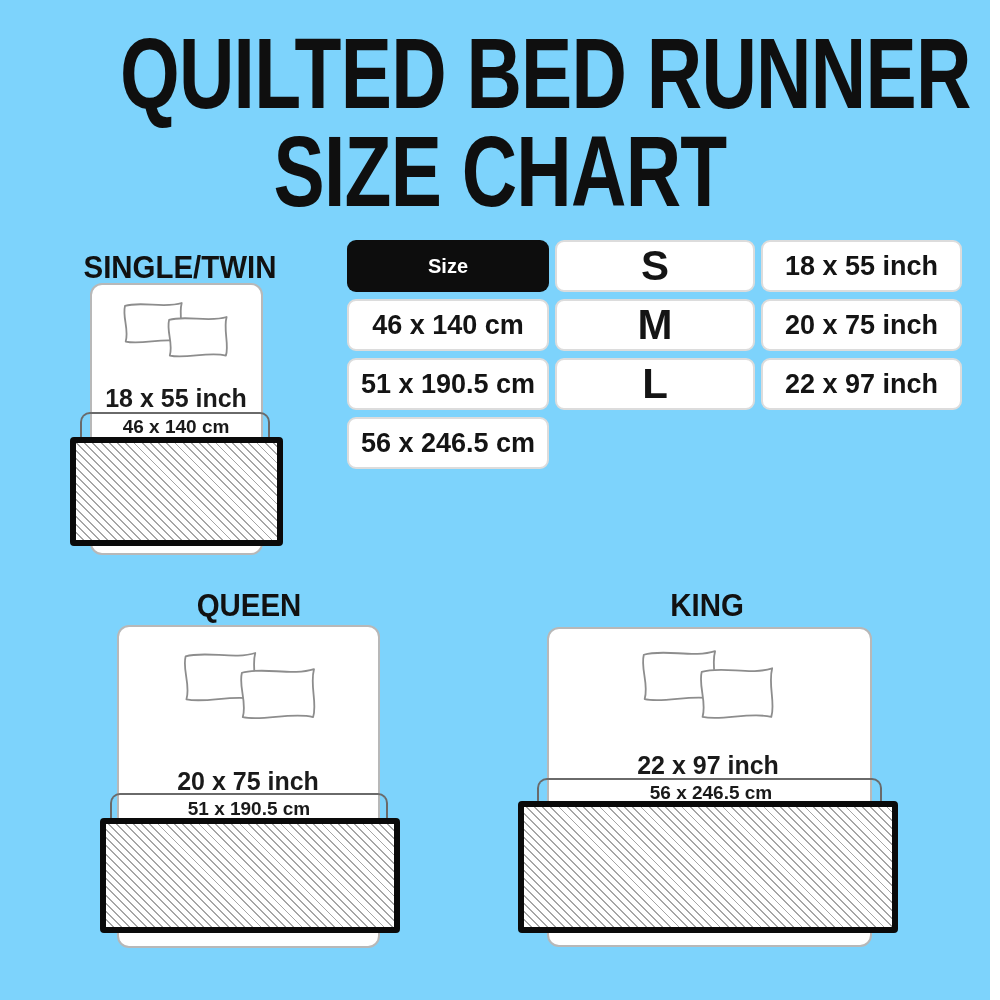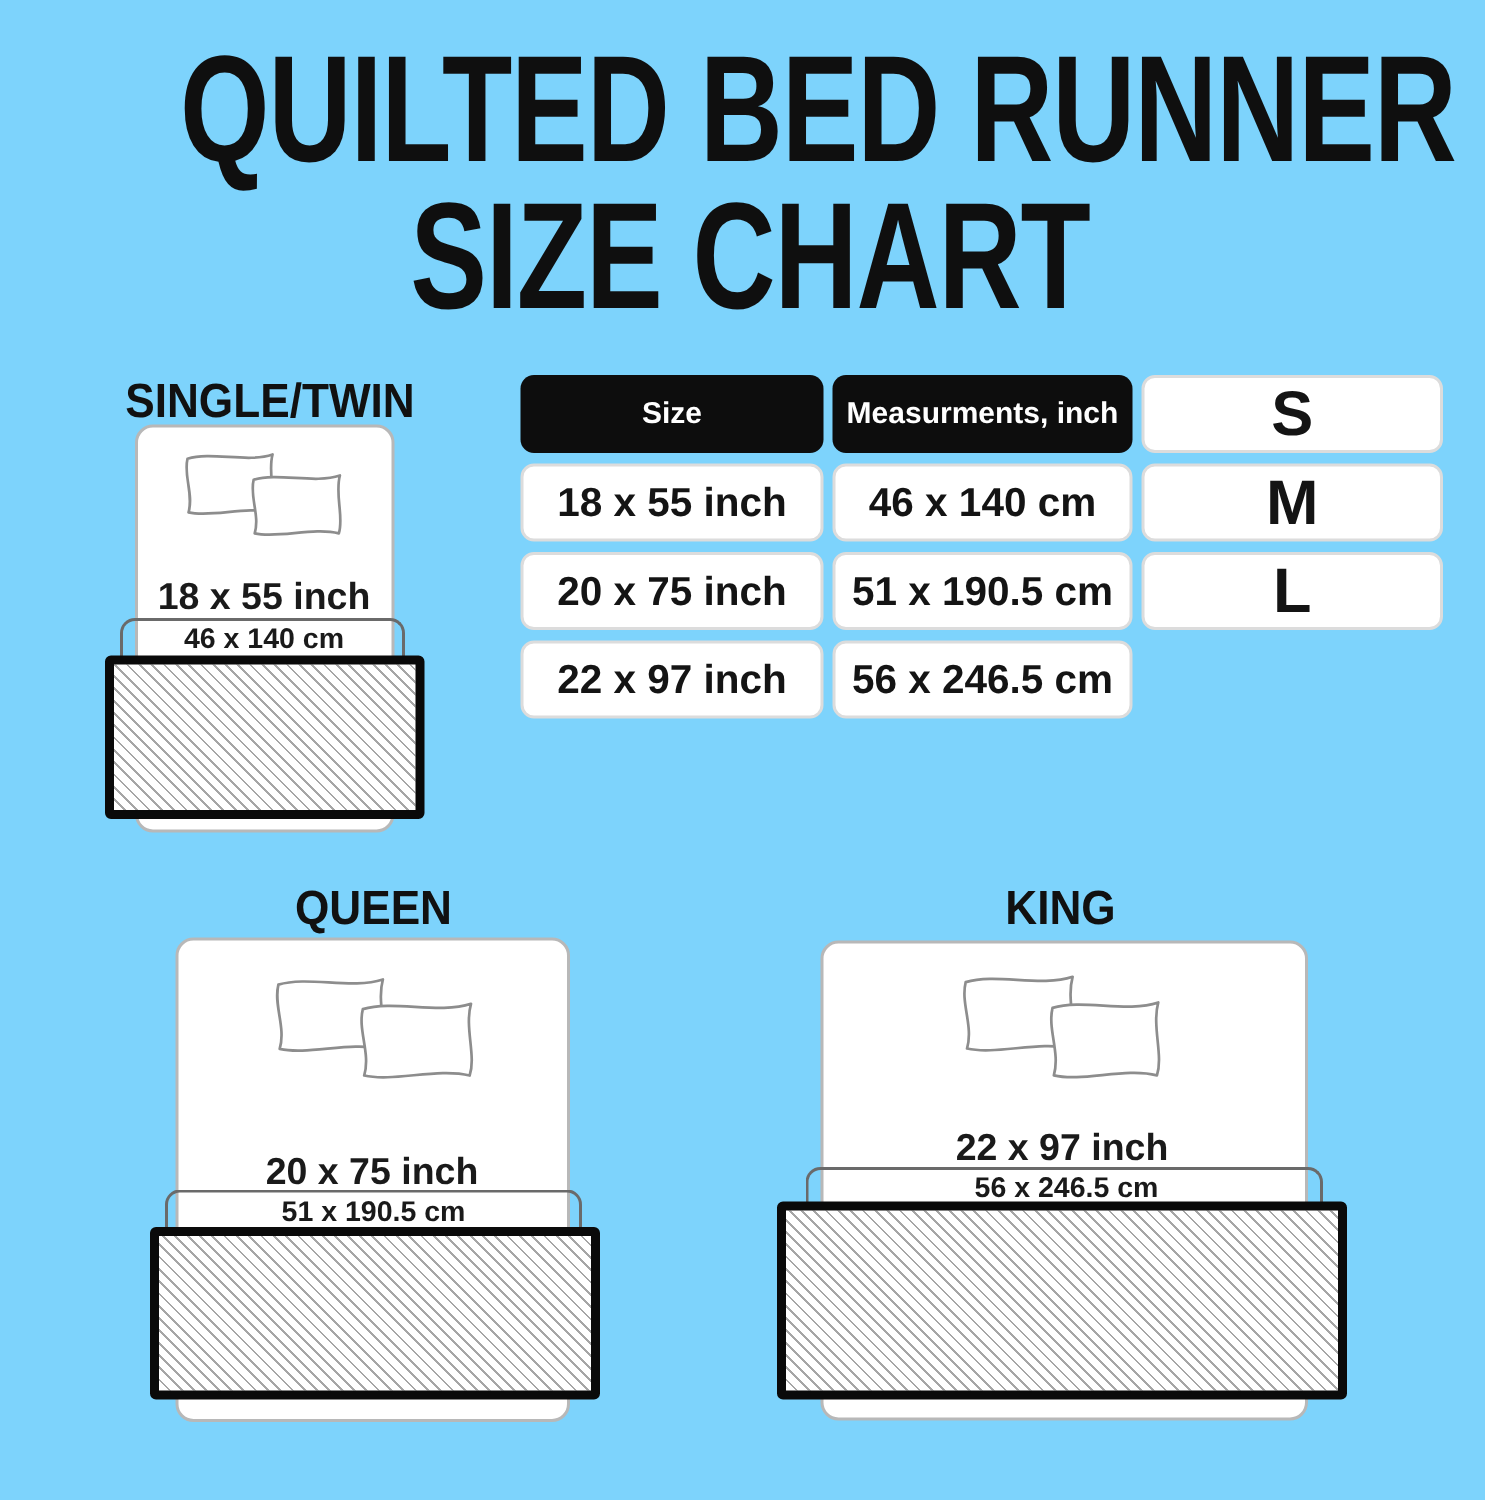--- a/index.html
+++ b/index.html
@@ -29,21 +29,21 @@
   .inch-label { text-align: center; font-weight: bold; font-size: 25px; color: #1a1a1a; white-space: nowrap; }
   .cm-label   { text-align: center; font-weight: bold; font-size: 19px; color: #1a1a1a; white-space: nowrap; }
   .bracket { border: 2px solid #6a6a6a; border-bottom: none; border-radius: 10px 10px 0 0; }
   .runner {
     border: 6px solid #0a0a0a; border-radius: 4px; background-color: #ffffff;
     background-image: repeating-linear-gradient(45deg, #ffffff 0px, #ffffff 4.5px, #a6a6a6 4.5px, #a6a6a6 5.8px);
   }
 
   
   .size-table {
-    left: 347px; top: 250px;
+    left: 347px; top: 240px;
     display: grid; grid-template-columns: 202px 200px 201px;
     column-gap: 6px; row-gap: 7px; grid-auto-rows: 52px;
   }
   .th {
     background: #0d0d0d; color: #ffffff; border-radius: 9px;
     display: flex; align-items: center; justify-content: center;
     font-weight: bold; font-size: 20px;
   }
   .td {
     background: #ffffff; border: 2px solid #dcdcdc; border-radius: 9px;
@@ -70,21 +70,20 @@
   <svg class="abs" style="left:162px;top:312px;" width="71" height="50" viewBox="0 0 100 70" preserveAspectRatio="none">
     <path d="M 10 11 C 33 4 67 15 91 7 C 86 25 95 46 90 61 C 66 55 33 66 11 61 C 16 44 6 27 10 11 Z" fill="#ffffff" stroke="#8d8d8d" stroke-width="1.8" stroke-linejoin="round" vector-effect="non-scaling-stroke"></path>
   </svg>
   <div class="abs inch-label" style="left:76px;top:384px;width:200px;">18 x 55 inch</div>
   <div class="abs bracket" style="left:80px;top:412px;width:190px;height:26px;"></div>
   <div class="abs cm-label" style="left:96px;top:416px;width:160px;">46 x 140 cm</div>
   <div class="abs runner" style="left:70px;top:437px;width:213px;height:109px;"></div>
 
   <div class="abs size-table">
     <div class="th">Size</div>
-    <div class="th">Measurments, inch</div>
 
     <div class="td size-cell">S</div>
     <div class="td">18 x 55 inch</div>
     <div class="td">46 x 140 cm</div>
 
     <div class="td size-cell">M</div>
     <div class="td">20 x 75 inch</div>
     <div class="td">51 x 190.5 cm</div>
 
     <div class="td size-cell">L</div>

